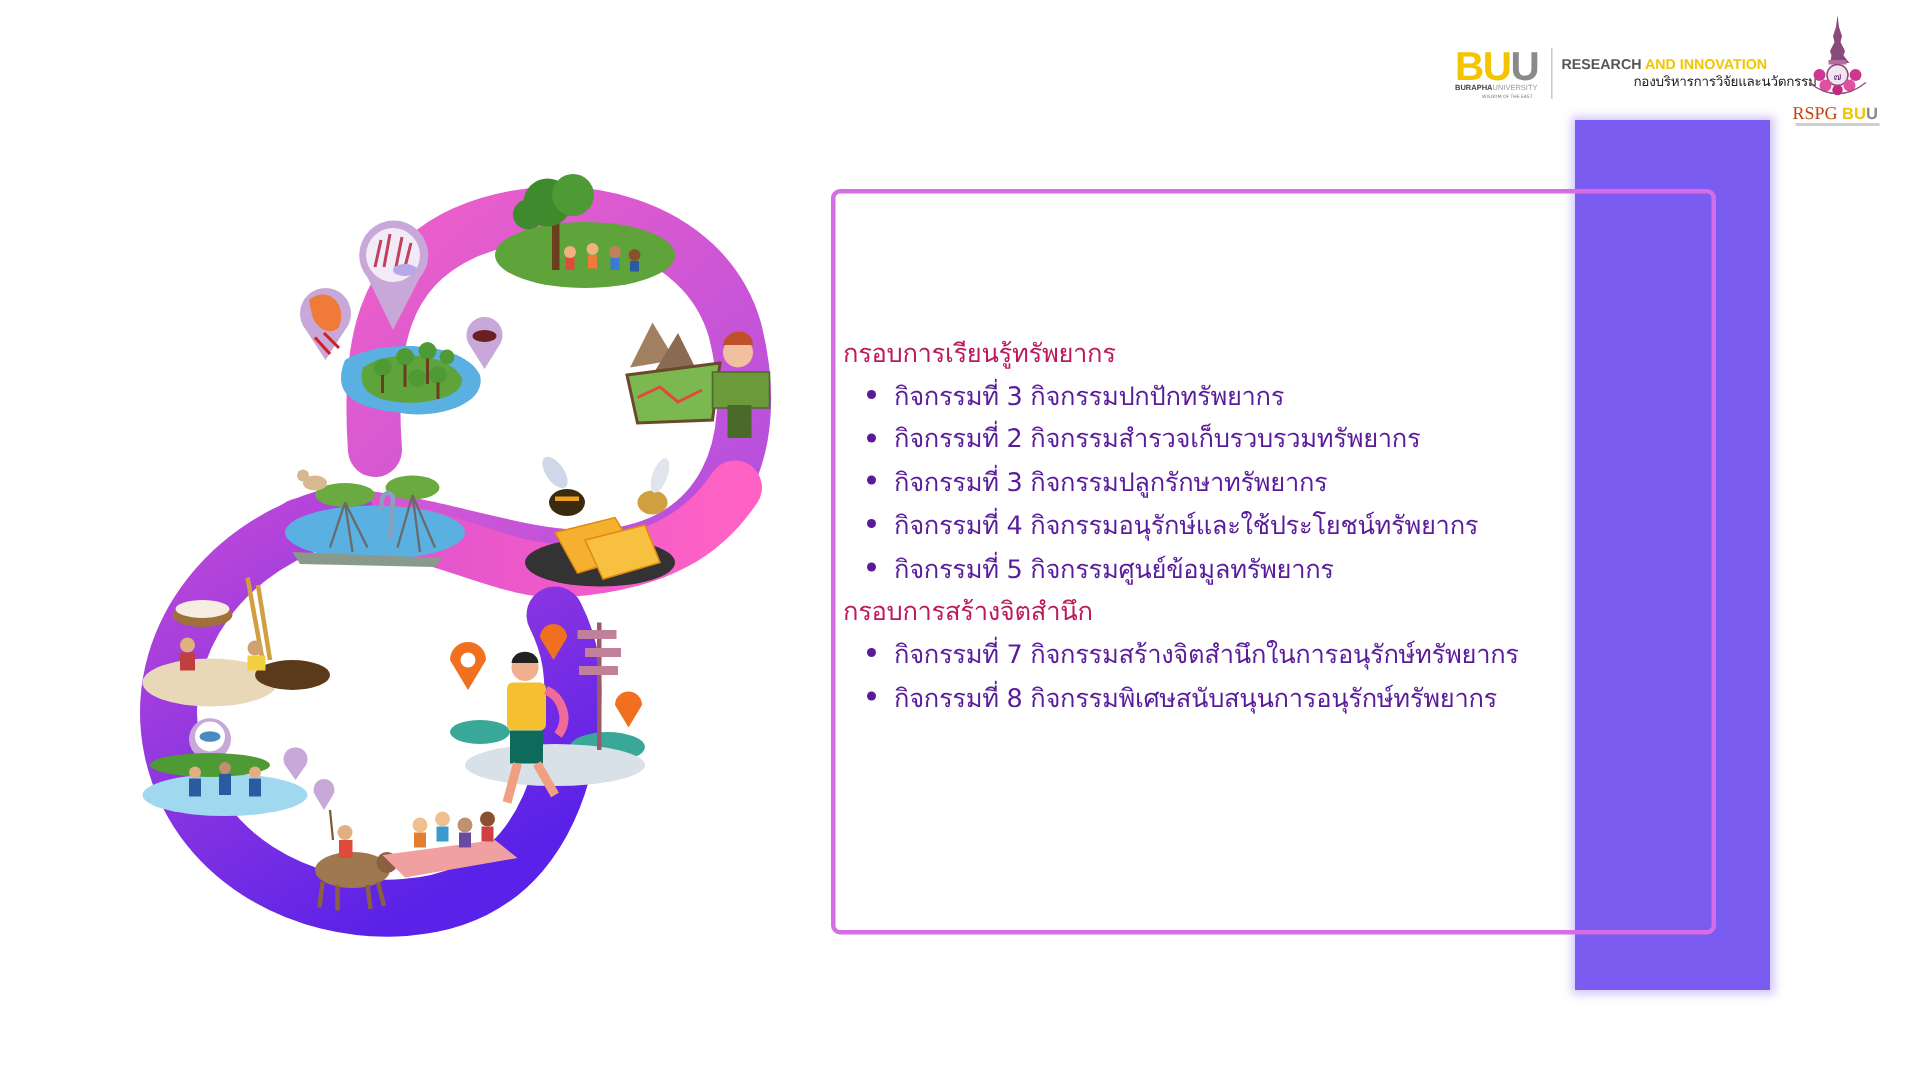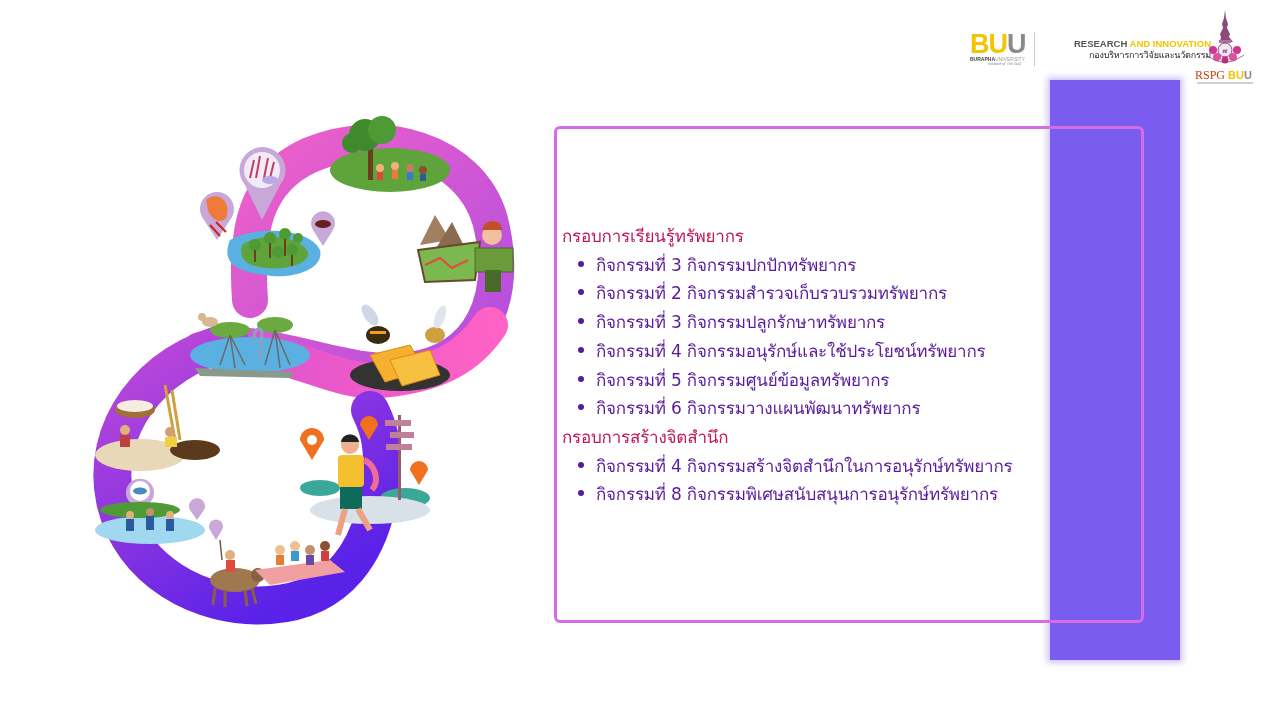--- a/index.html
+++ b/index.html
@@ -23,21 +23,21 @@
   .buu-sub {
     font-family: "Liberation Sans", sans-serif; font-size: 5px; line-height: 6px;
     color: #444; white-space: nowrap; font-weight: 700;
   }
   .buu-sub span.light { color: #999; font-weight: 400; }
   .buu-tiny { font-size: 3px; color:#777; line-height:4px; padding-left: 18px; }
   .logo-divider {
     position: absolute; left: 1034px; top: 32px; width: 1px; height: 34px; background: #c8c8c8;
   }
   .logo-research {
-    position: absolute; left: 1041px; top: 38px; white-space: nowrap; text-align: right;
+    position: absolute; left: 1041px; top: 38px; white-space: nowrap;
   }
   .logo-research .en {
     font-family: "Liberation Sans", sans-serif; font-weight: 700; font-size: 9.5px; line-height: 11px;
     color: #555;
   }
   .logo-research .en .hl { color: #f2c500; }
   .logo-research .th {
     font-family: "DejaVu Sans", sans-serif; font-weight: 400; font-size: 9px; line-height: 12px;
     color: #222; letter-spacing: -0.2px; margin-left: 48px;
   }
@@ -131,24 +131,23 @@
 <div class="content-frame"></div>
 
 <div class="content-list">
   <div class="section-heading">กรอบการเรียนรู้ทรัพยากร</div>
   <div class="activity"><span class="bullet"></span><span>กิจกรรมที่ 3 กิจกรรมปกปักทรัพยากร</span></div>
   <div class="activity"><span class="bullet"></span><span>กิจกรรมที่ 2 กิจกรรมสำรวจเก็บรวบรวมทรัพยากร</span></div>
   <div class="activity"><span class="bullet"></span><span>กิจกรรมที่ 3 กิจกรรมปลูกรักษาทรัพยากร</span></div>
 
   <div class="activity"><span class="bullet"></span><span>กิจกรรมที่ 4 กิจกรรมอนุรักษ์และใช้ประโยชน์ทรัพยากร</span></div>
   <div class="activity"><span class="bullet"></span><span>กิจกรรมที่ 5 กิจกรรมศูนย์ข้อมูลทรัพยากร</span></div>
-  <div class="activity"><span class="bullet"></span><span>กิจกรรมที่ 6 กิจกรรมวางแผนพัฒนาทรัพยากร</span></div>
 
   <div class="section-heading">กรอบการสร้างจิตสำนึก</div>
-  <div class="activity"><span class="bullet"></span><span>กิจกรรมที่ 4 กิจกรรมสร้างจิตสำนึกในการอนุรักษ์ทรัพยากร</span></div>
+  <div class="activity"><span class="bullet"></span><span>กิจกรรมที่ 7 กิจกรรมสร้างจิตสำนึกในการอนุรักษ์ทรัพยากร</span></div>
   <div class="activity"><span class="bullet"></span><span>กิจกรรมที่ 8 กิจกรรมพิเศษสนับสนุนการอนุรักษ์ทรัพยากร</span></div>
 </div>
 
 <svg class="illustration" viewBox="0 0 460 520">
   <defs>
     <linearGradient id="gTop" x1="0" y1="0" x2="1" y2="1">
       <stop offset="0" stop-color="#f060c8"></stop>
       <stop offset="1" stop-color="#b04ee0"></stop>
     </linearGradient>
     <linearGradient id="gBot" x1="0" y1="0" x2="0.6" y2="1">

